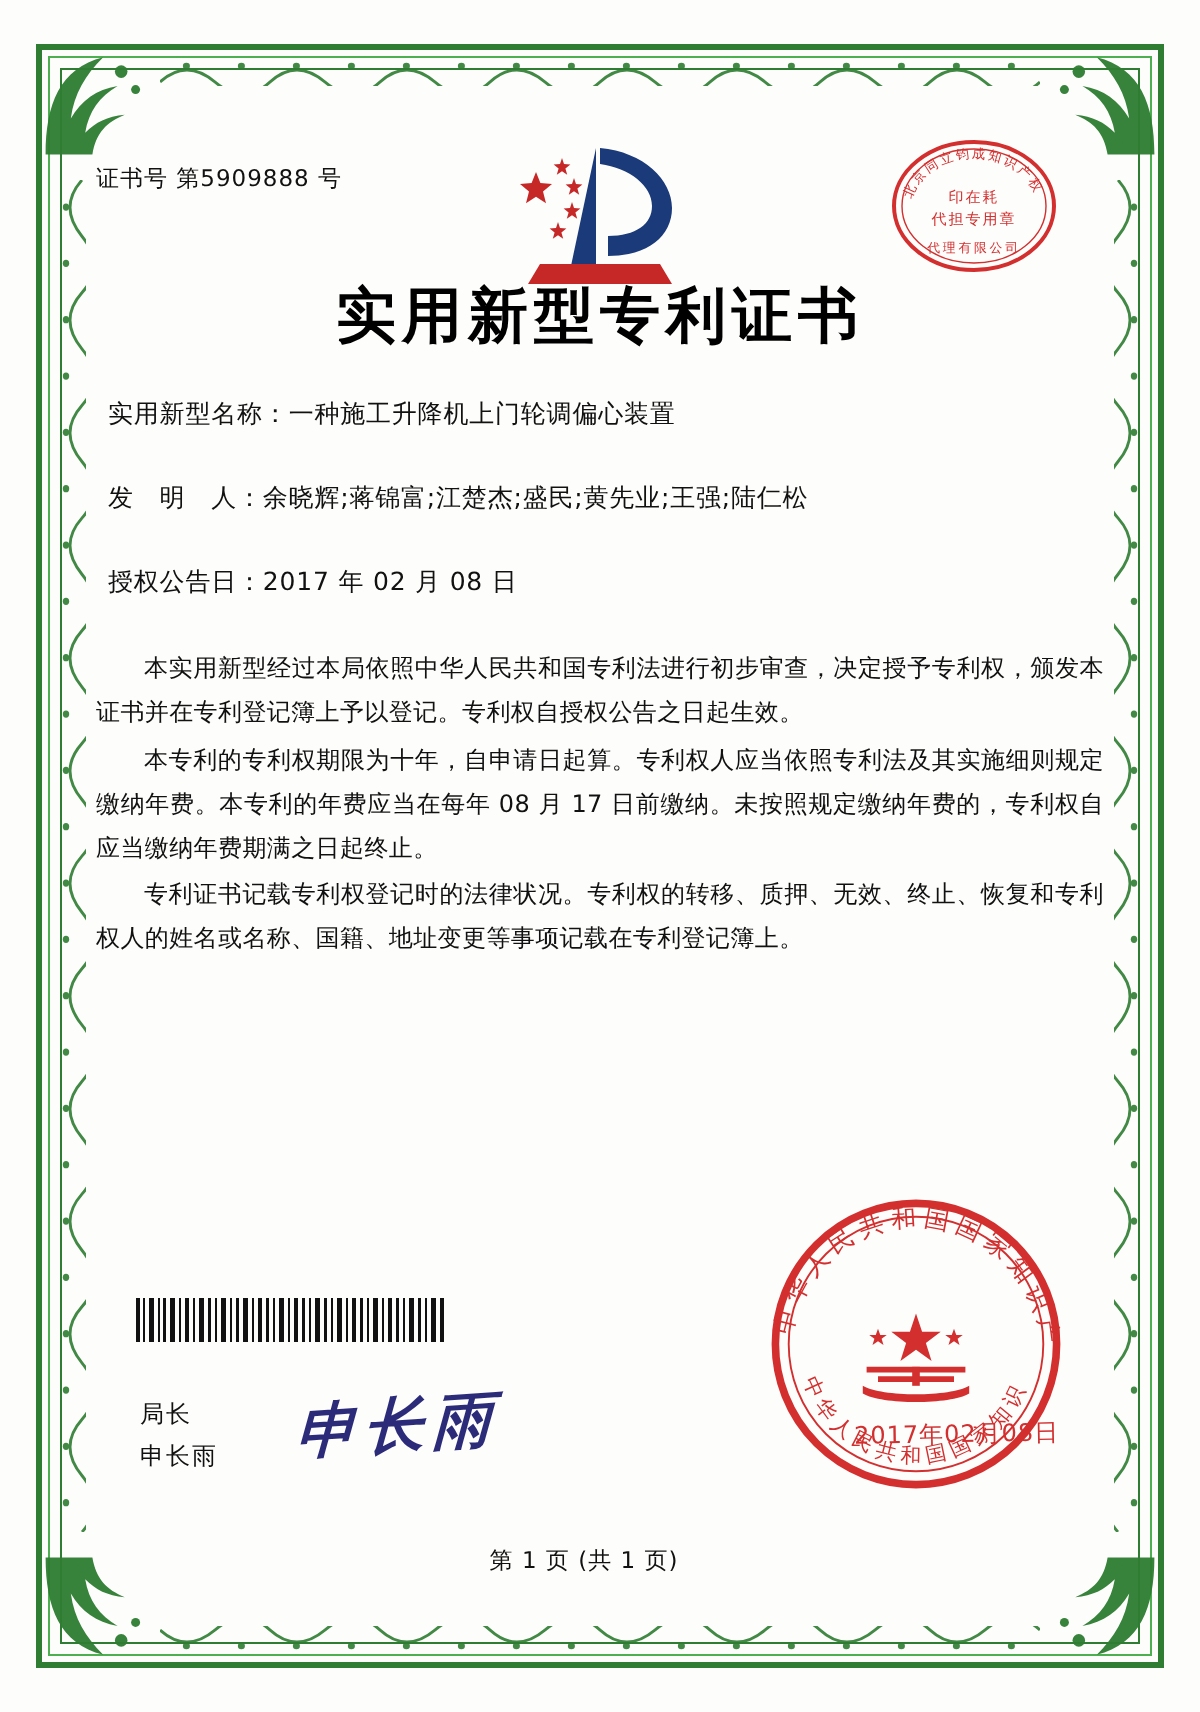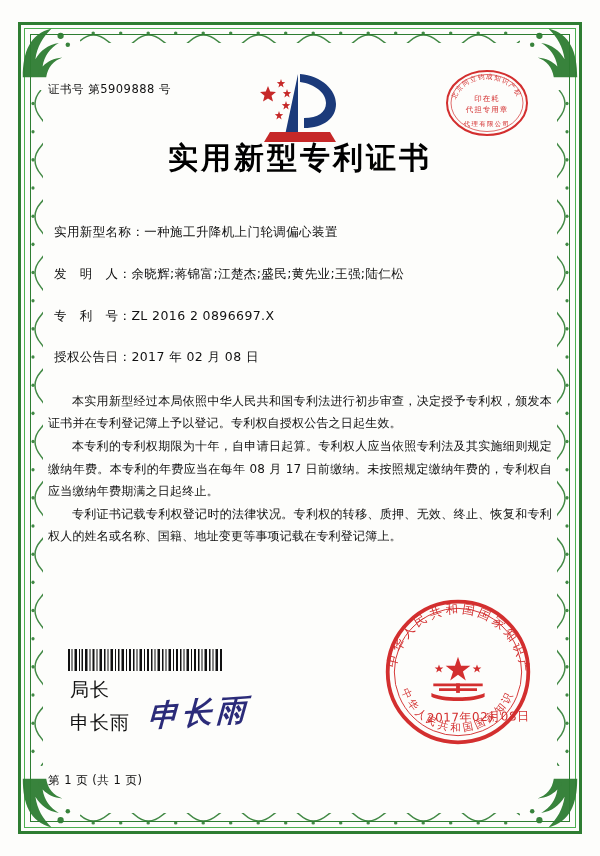--- a/index.html
+++ b/index.html
@@ -122,21 +122,21 @@
     text-align: center;
     font-family: "DejaVu Serif", "Liberation Serif", serif;
     font-weight: bold;
     font-size: 30px;
     letter-spacing: 3px;
     color: #000;
     margin-top: 41px;
   }
 
   .fields {
-    margin-top: 44px;
+    margin-top: 19px;
     padding-left: 6px;
   }
   .field-row {
     font-size: 12.5px;
     color: #111;
     margin-bottom: 23px;
     line-height: 1.5;
     letter-spacing: 0.4px;
   }
   .field-label {
@@ -168,21 +168,21 @@
     width: 155px;
     height: 22px;
   }
   .barcode svg { width: 100%; height: 100%; display: block; }
 
   
   .sign-block {
     position: absolute;
     left: 22px;
     bottom: 58px;
-    font-size: 19px;
+    font-size: 12px;
     color: #111;
     line-height: 1.7;
     letter-spacing: 1px;
   }
   .sign-hand {
     position: absolute;
     left: 100px;
     bottom: 62px;
     font-family: "DejaVu Serif", "Liberation Serif", serif;
     font-size: 30px;
@@ -222,20 +222,21 @@
     width: 86px;
     height: 70px;
   }
   .seal-small svg { width: 100%; height: 100%; display: block; }
 
   .footer {
     position: absolute;
     left: 0;
     right: 16px;
     bottom: 8px;
+    text-align: center;
     font-size: 11.5px;
     color: #111;
     letter-spacing: 0.5px;
   }
 </style>
 </head>
 <body>
 
 <div class="page">
 
@@ -419,23 +420,20 @@
     </div>
 
     <div class="title">实用新型专利证书</div>
 
     <div class="fields">
       <div class="field-row">
         <span class="field-label">实用新型名称：</span><span class="field-value">一种施工升降机上门轮调偏心装置</span>
       </div>
       <div class="field-row">
         <span class="field-label">发　明　人：</span><span class="field-value">余晓辉;蒋锦富;江楚杰;盛民;黄先业;王强;陆仁松</span>
-      </div>
-      <div class="field-row">
-        <span class="field-label">专　利　号：</span><span class="field-value">ZL 2016 2 0896697.X</span>
       </div>
       <div class="field-row">
         <span class="field-label">授权公告日：</span><span class="field-value">2017 年 02 月 08 日</span>
       </div>
     </div>
 
     <div class="body-text">
       <p>本实用新型经过本局依照中华人民共和国专利法进行初步审查，决定授予专利权，颁发本证书并在专利登记簿上予以登记。专利权自授权公告之日起生效。</p>
       <p>本专利的专利权期限为十年，自申请日起算。专利权人应当依照专利法及其实施细则规定缴纳年费。本专利的年费应当在每年 08 月 17 日前缴纳。未按照规定缴纳年费的，专利权自应当缴纳年费期满之日起终止。</p>
       <p>专利证书记载专利权登记时的法律状况。专利权的转移、质押、无效、终止、恢复和专利权人的姓名或名称、国籍、地址变更等事项记载在专利登记簿上。</p>

